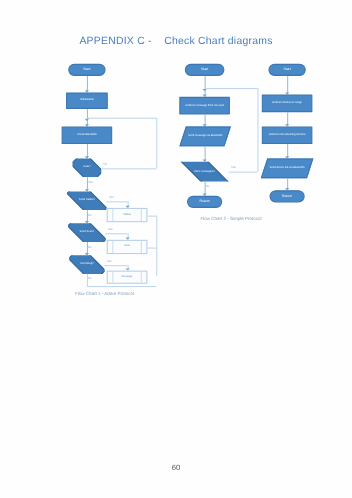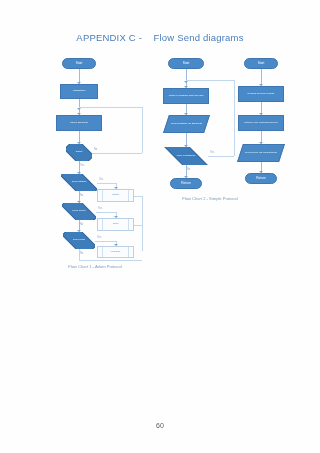--- a/index.html
+++ b/index.html
@@ -114,21 +114,21 @@
     color:#5a5a5a;
   }
   .t25{font-size:2.45px;}
   .t3{font-size:3.1px;}
 </style>
 </head>
 <body>
 
 <div class="page">
 
-  <div class="page-title">APPENDIX C -    Flow Send diagrams</div>
+  <div class="page-title">APPENDIX C -    Check Chart diagrams</div>
 
   <div class="charts">
 
     <div class="fc" style="left:50px;top:0px;width:100px;height:220px;">
 
       <div class="shape terminal t3" style="left:12px;top:8px;width:34px;height:11px;">Start</div>
 
       <div class="ln lnv" style="left:28.6px;top:19px;height:15px;"></div>
       <div class="arw" style="left:27px;top:32px;"></div>
 

